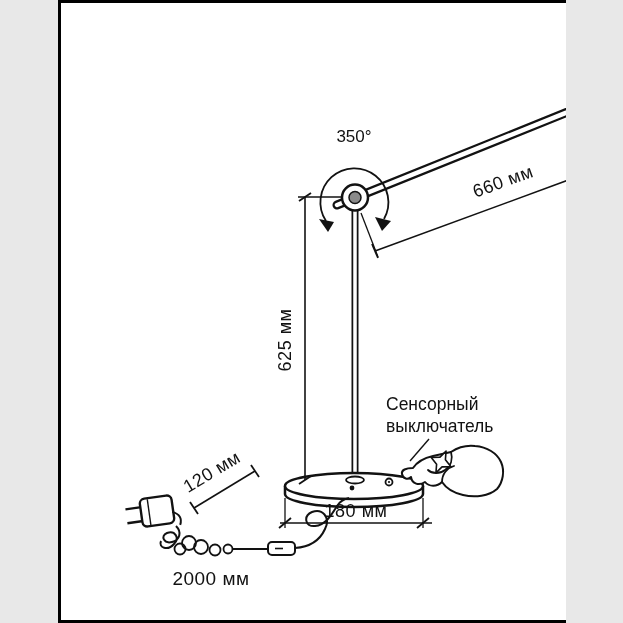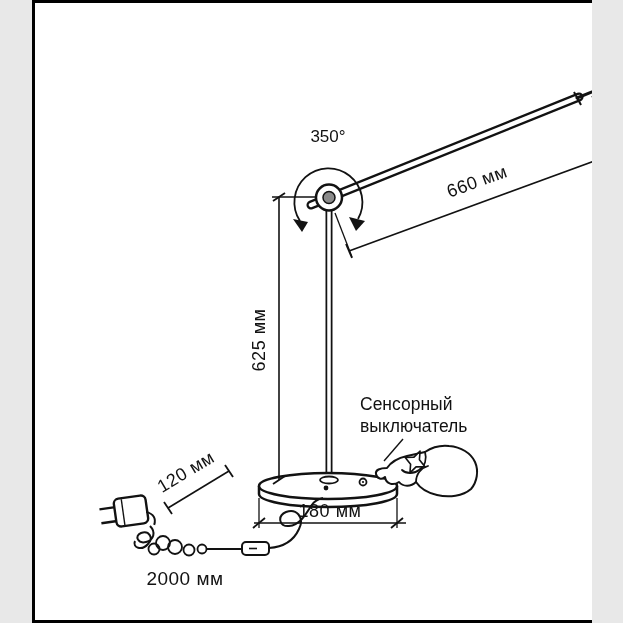--- a/index.html
+++ b/index.html
@@ -1,17 +1,17 @@
 <!DOCTYPE html>
 <html><head>
 <meta charset="utf-8">
 <style>
   html,body { margin:0; padding:0; background:#e8e8e8; }
   .stage {
-    width:560px; height:623px; margin:0 auto; background:#ffffff;
+    width:508px; height:623px; margin:0 auto; background:#ffffff;
     position:relative; overflow:hidden;
     font-family:"Liberation Sans", sans-serif;
   }
   svg { display:block; }
   text {
     font-family:"Liberation Sans", sans-serif;
     fill:#121212;
   }
   .dim-text   { font-size:18px; letter-spacing:0.5px; }
   .dim-text-lg{ font-size:19px; letter-spacing:0.5px; }

